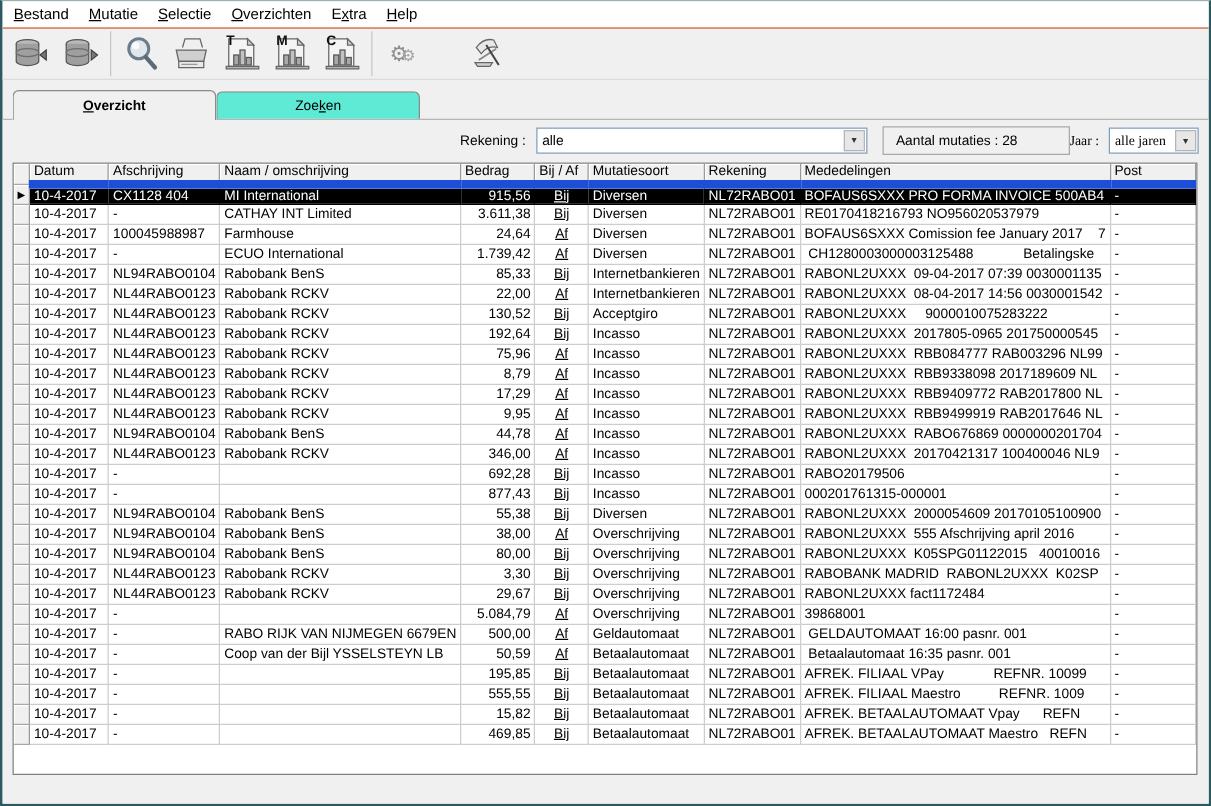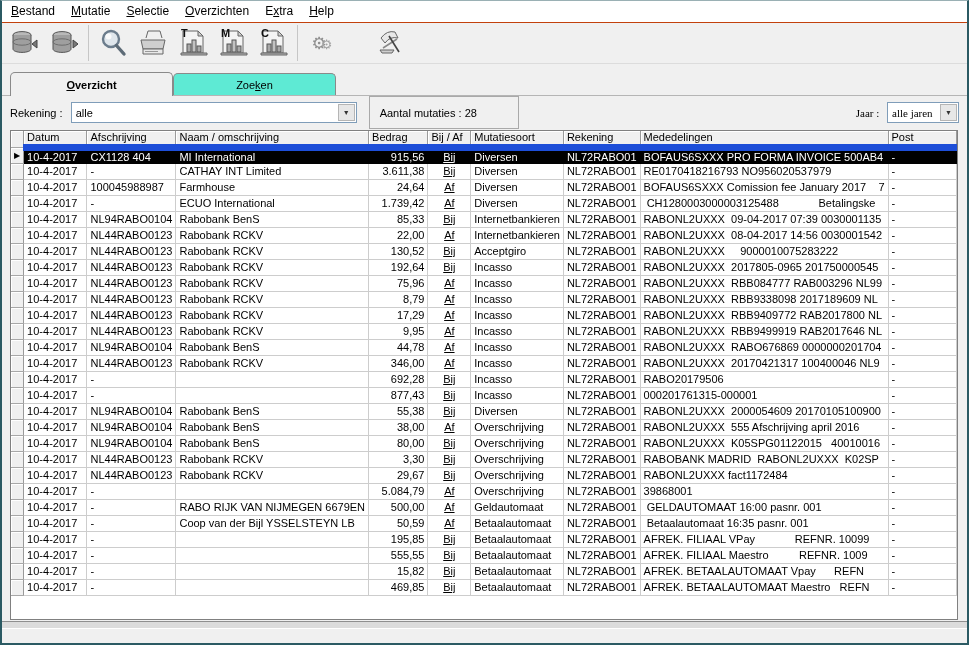--- a/index.html
+++ b/index.html
@@ -25,30 +25,30 @@
   .tool-sep { width:1px; height:36px; background:#c6c6c6; margin:0 4px; }
   .tool-gap { width:28px; }
   .gear-glyph { font-size:17px; color:#8f8f8f; line-height:1; }
   .gear-glyph .g2 { font-size:13px; margin-left:-6px; color:#a5a5a5; }
   .report-letter { position:absolute; top:3px; left:8px; font-weight:bold; font-size:11px; color:#111; }
 
   
   .tabstrip { display:flex; align-items:flex-end; padding:7px 0 0 8px; height:31px; flex:none; position:relative; z-index:2; }
   .tab { width:163px; height:22px; background:#5eead4; border:1px solid #8a8a8a; border-bottom:none; border-radius:5px 5px 0 0; display:flex; align-items:center; justify-content:center; white-space:pre; }
   .tab.active { font-weight:bold; height:24px; margin-bottom:-1px; background:#f0f0f0; box-shadow:0 1px 0 #f0f0f0; }
-  .tabpanel { flex:1; border-top:1px solid #b5b5b5; display:flex; flex-direction:column; background:#f0f0f0; min-height:0; }
+  .tabpanel { flex:1; border-top:1px solid #b5b5b5; display:flex; flex-direction:column; background:#f0f0f0; min-height:0;align-items:flex-end; }
 
   
   .filterbar { height:33px; display:flex; align-items:center; padding:0 8px; flex:none; }
   .filter-label { margin-right:5px; white-space:pre; }
   .combo { height:21px; background:#fff; border:1px solid #7f9db9; display:flex; align-items:center; }
   .combo-value { flex:1; padding:0 4px; overflow:hidden; white-space:nowrap; }
   .combo-arrow { width:17px; height:17px; margin:1px; background:#e7e7e7; border:1px solid #b5b5b5; display:flex; align-items:center; justify-content:center; font-size:7px; color:#333; }
-  .combo-rekening { width:286px; margin-right:12px; }
-  .count-box { width:150px; height:33px; border:1px solid #a9a9a9; background:#f0f0f0; display:flex; align-items:center; padding:0 10px; }
+  .combo-rekening { width:265px; margin-right:12px; }
+  .count-box { width:150px; height:23px; border:1px solid #a9a9a9; background:#f0f0f0; display:flex; align-items:center; padding:0 10px; }
   .jaar-group { margin-left:auto; display:flex; align-items:center;font-family:Liberation Serif, serif; }
   .combo-jaar { width:72px; }
 
   
   .grid-wrap { flex:1; margin:1px 9px 0 8px; border:1px solid #808080; background:#fff; overflow:hidden; min-height:0; }
   table { border-collapse:collapse; table-layout:fixed; }
   th { background:#f0f0f0; font-weight:normal; text-align:left; height:16px; padding:0 3px; border-right:1px solid #9a9a9a; border-bottom:7px solid #1d4ed8; box-shadow:inset 1px 1px 0 #ffffff; white-space:pre; overflow:hidden; font-size:11px; }
   td { height:16px; padding:0 3px; border-right:1px solid #cdcdcd; border-bottom:1px solid #cdcdcd; white-space:pre; overflow:hidden; font-size:11px; background:#fff; }
   td.selector, th.selector { background:#f0f0f0; border-right:1px solid #9a9a9a; border-bottom:1px solid #a8a8a8; box-shadow:inset 1px 1px 0 #ffffff; text-align:center; padding:0; font-size:8px; }
   tr.selected td { background:#000; color:#fff; border-right-color:#000; border-bottom-color:#000; }

